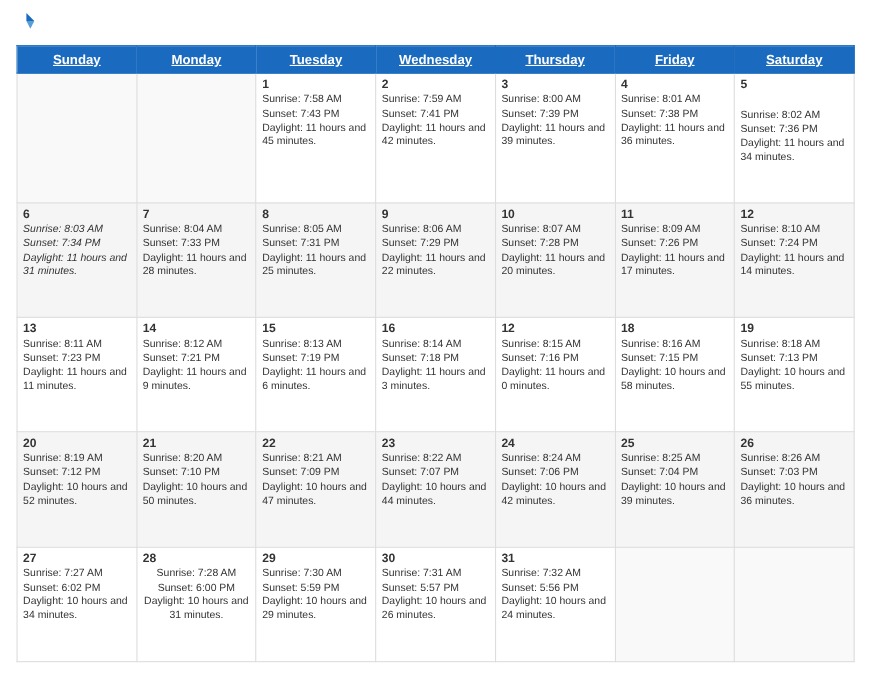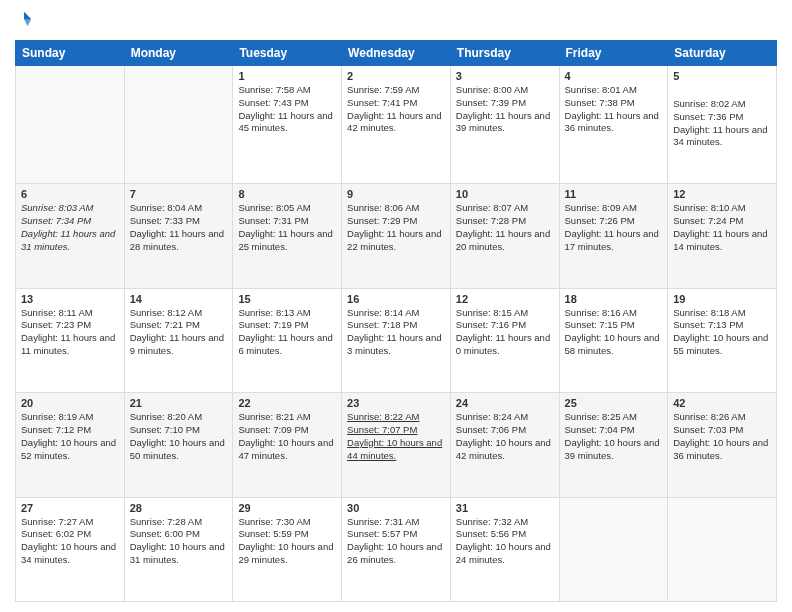--- a/index.html
+++ b/index.html
@@ -57,25 +57,26 @@
     .calendar {
       flex: 1;
       border: 1px solid #ccc;
       border-collapse: collapse;
       width: 100%;
       table-layout: fixed;
     }
     .calendar th {
       background-color: #1a6bbf;
       color: white;
-      text-align: left;
+      text-align: center;
       padding: 5px 6px;
       font-size: 12px;
       font-weight: bold;
       border: 1px solid #1a6bbf;
+      text-decoration: underline;
     }
     .calendar td {
       vertical-align: top;
       padding: 4px 5px;
       font-size: 10px;
       color: #333;
       border: 1px solid #ddd;
       height: 78px;
       background: #fff;
     }
@@ -272,53 +273,53 @@
 Daylight: 10 hours and 50 minutes.</div>
           </td>
           <td>
             <span class="day-num">22</span>
             <div class="day-info" style="white-space: pre-line;">Sunrise: 8:21 AM
 Sunset: 7:09 PM
 Daylight: 10 hours and 47 minutes.</div>
           </td>
           <td>
             <span class="day-num">23</span>
-            <div class="day-info" style="white-space: pre-line; text-decoration: underline;">Sunrise: 8:22 AM
+            <div class="day-info" style="white-space: pre-line;">Sunrise: 8:22 AM
 Sunset: 7:07 PM
 Daylight: 10 hours and 44 minutes.</div>
           </td>
           <td>
             <span class="day-num">24</span>
             <div class="day-info" style="white-space: pre-line;">Sunrise: 8:24 AM
 Sunset: 7:06 PM
 Daylight: 10 hours and 42 minutes.</div>
           </td>
           <td>
             <span class="day-num">25</span>
             <div class="day-info" style="white-space: pre-line;">Sunrise: 8:25 AM
 Sunset: 7:04 PM
 Daylight: 10 hours and 39 minutes.</div>
           </td>
           <td>
-            <span class="day-num">42</span>
+            <span class="day-num">26</span>
             <div class="day-info" style="white-space: pre-line;">Sunrise: 8:26 AM
 Sunset: 7:03 PM
 Daylight: 10 hours and 36 minutes.</div>
           </td>
         </tr>
         <tr>
           <td>
             <span class="day-num">27</span>
             <div class="day-info" style="white-space: pre-line;">Sunrise: 7:27 AM
 Sunset: 6:02 PM
 Daylight: 10 hours and 34 minutes.</div>
           </td>
           <td>
             <span class="day-num">28</span>
-            <div class="day-info" style="white-space: pre-line;">Sunrise: 7:28 AM
+            <div class="day-info" style="white-space: pre-line; text-align: center;">Sunrise: 7:28 AM
 Sunset: 6:00 PM
 Daylight: 10 hours and 31 minutes.</div>
           </td>
           <td>
             <span class="day-num">29</span>
             <div class="day-info" style="white-space: pre-line;">Sunrise: 7:30 AM
 Sunset: 5:59 PM
 Daylight: 10 hours and 29 minutes.</div>
           </td>
           <td>

